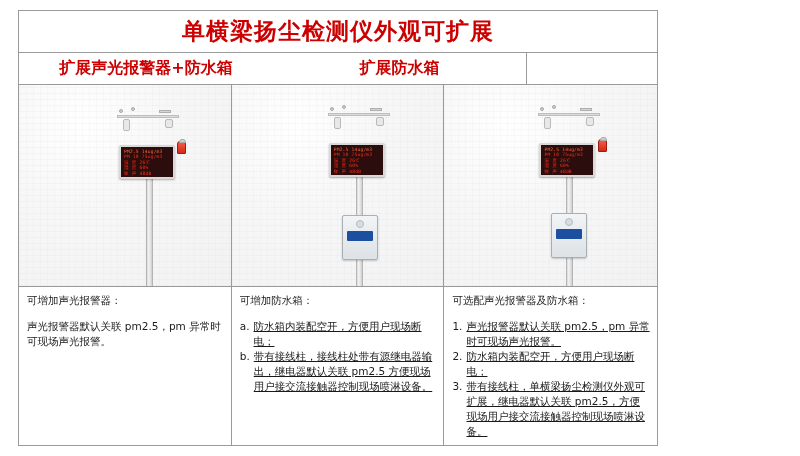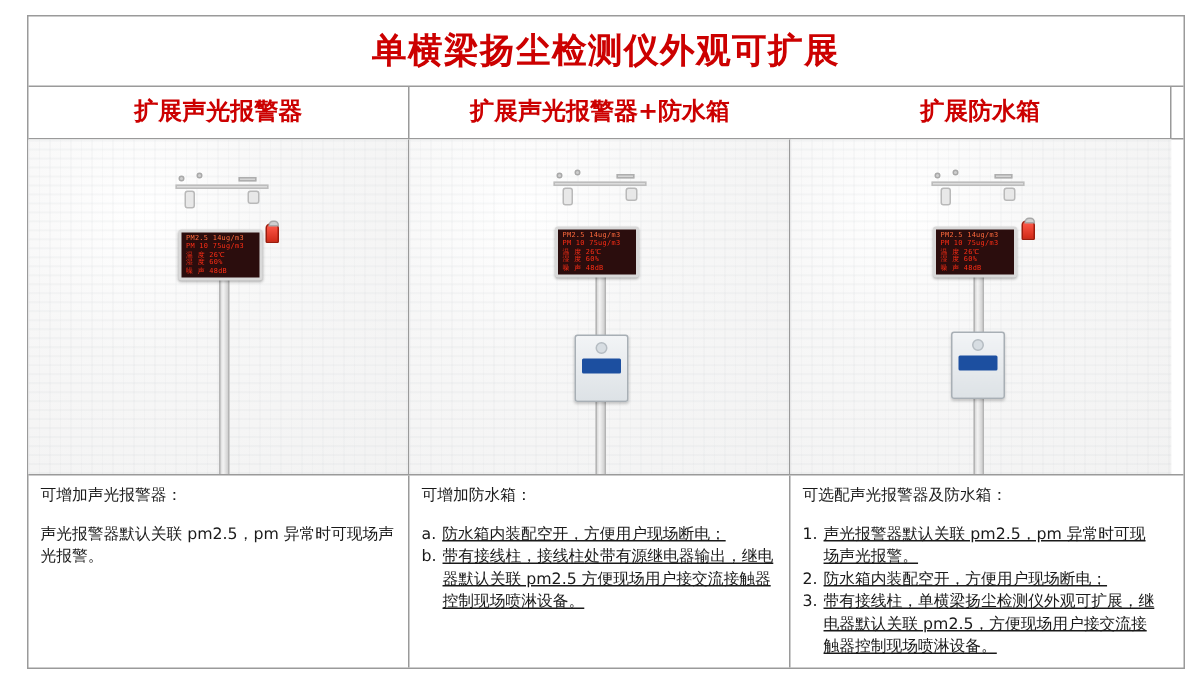--- a/index.html
+++ b/index.html
@@ -10,21 +10,21 @@
     font-family: "Liberation Sans", sans-serif;
   }
   .page {
     position: relative;
     width: 800px;
     height: 456px;
     background: #ffffff;
     padding: 10px 18px 10px 18px;
   }
   .sheet {
-    width: 772px;
+    width: 640px;
     height: 436px;
     border: 1px solid #9a9a9a;
     border-collapse: collapse;
     display: flex;
     flex-direction: column;
     background: #fff;
   }
   .title-row {
     height: 48px;
     border-bottom: 1px solid #9a9a9a;
@@ -193,21 +193,20 @@
 <body>
 
 <div class="page">
   <div class="sheet">
 
     <div class="title-row">
       <div class="title-text">单横梁扬尘检测仪外观可扩展</div>
     </div>
 
     <div class="head-row">
-      <div class="head-cell col1 vdiv">扩展声光报警器</div>
       <div class="head-cell col3">扩展声光报警器+防水箱</div>
       <div class="head-cell col2 vdiv">扩展防水箱</div>
     </div>
 
     <div class="img-row">
 
       <div class="img-cell col1 vdiv">
         <div class="sky"></div>
         <div class="station">
           <div class="pole" style="left:127px; top:88px; height:150px;"></div>

